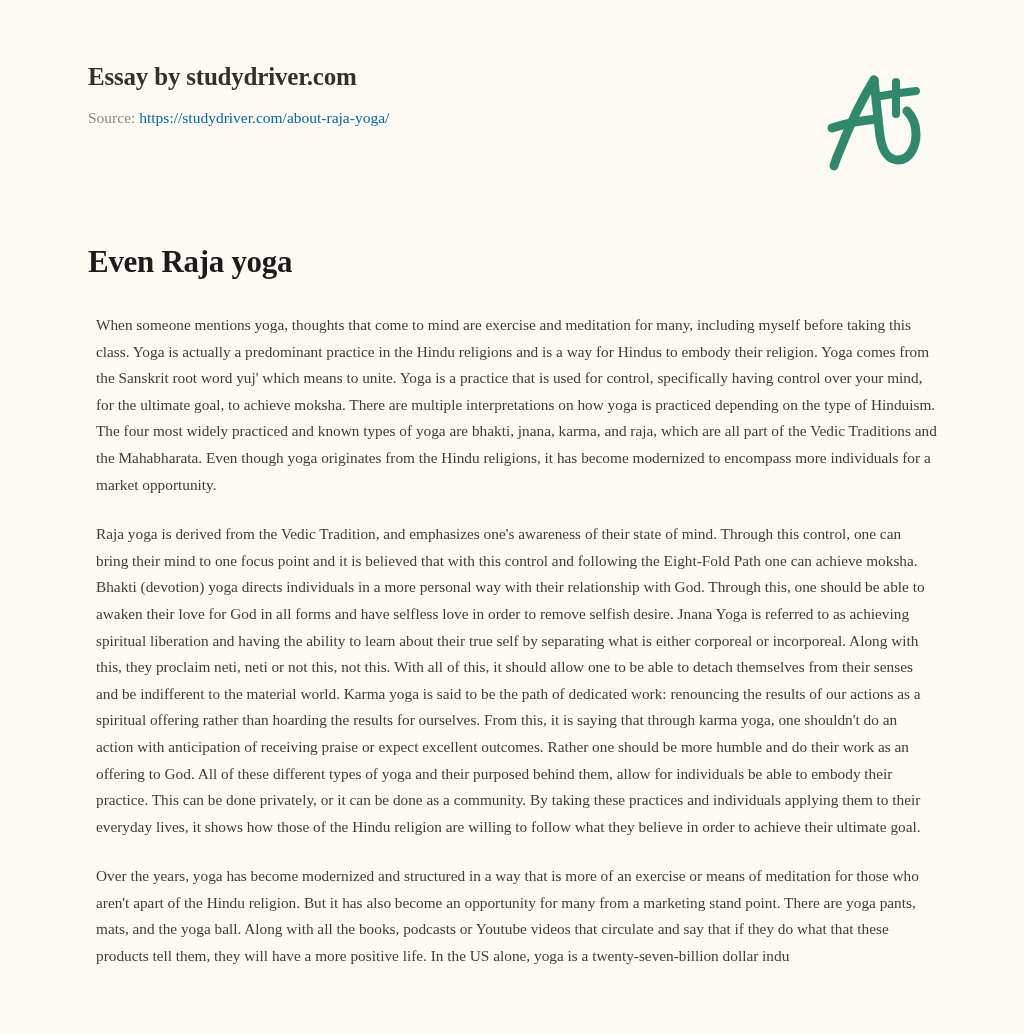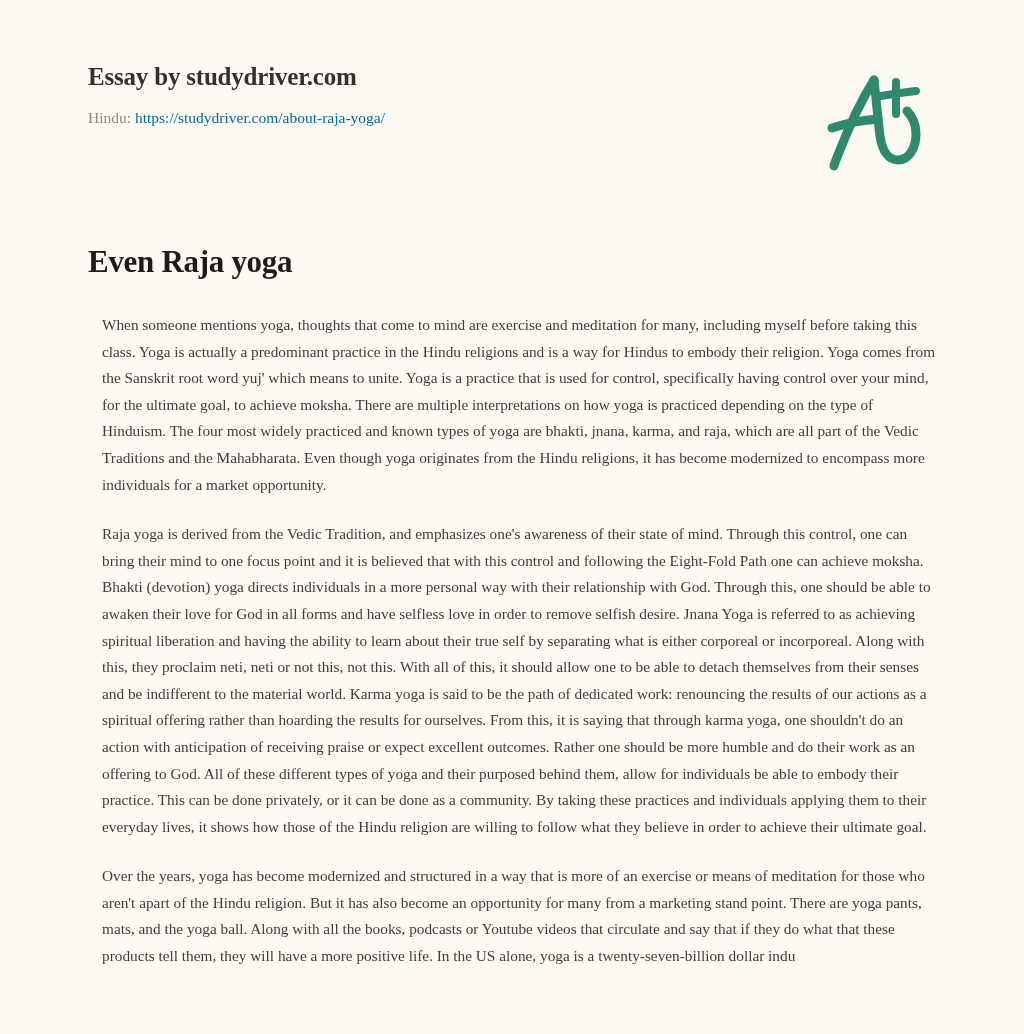--- a/index.html
+++ b/index.html
@@ -86,39 +86,39 @@
 
   
   .body-copy {
     position: absolute;
     left: 88px;
     top: 312px;
     width: 849px;
   }
 
   .body-copy p {
-    margin: 0 0 23px 14px;
+    margin: 0 0 23px 8px;
     font-size: 15.3px;
     line-height: 26.6px;
     color: #3f3d3b;
     text-align: left;
   }
   .body-copy p:last-child {
     margin-bottom: 0;
   }
 </style>
 </head>
 <body>
 
 <div class="page">
 
   <div class="header">
     <h1 class="essay-by">Essay by studydriver.com</h1>
     <div class="source-line">
-      <span class="source-label">Hindu:</span>
+      <span class="source-label">Source:</span>
       <a class="source-url" href="#">https://studydriver.com/about-raja-yoga/</a>
     </div>
   </div>
 
   <div class="logo">
     <svg viewBox="0 0 128 112" xmlns="http://www.w3.org/2000/svg">
       <g fill="none" stroke="#2f8a6d" stroke-linecap="round" stroke-linejoin="round">
 
         <path d="M62 18 C 52 34, 38 62, 28 88 C 25 95, 23 100, 22 104" stroke-width="9"></path>
 

